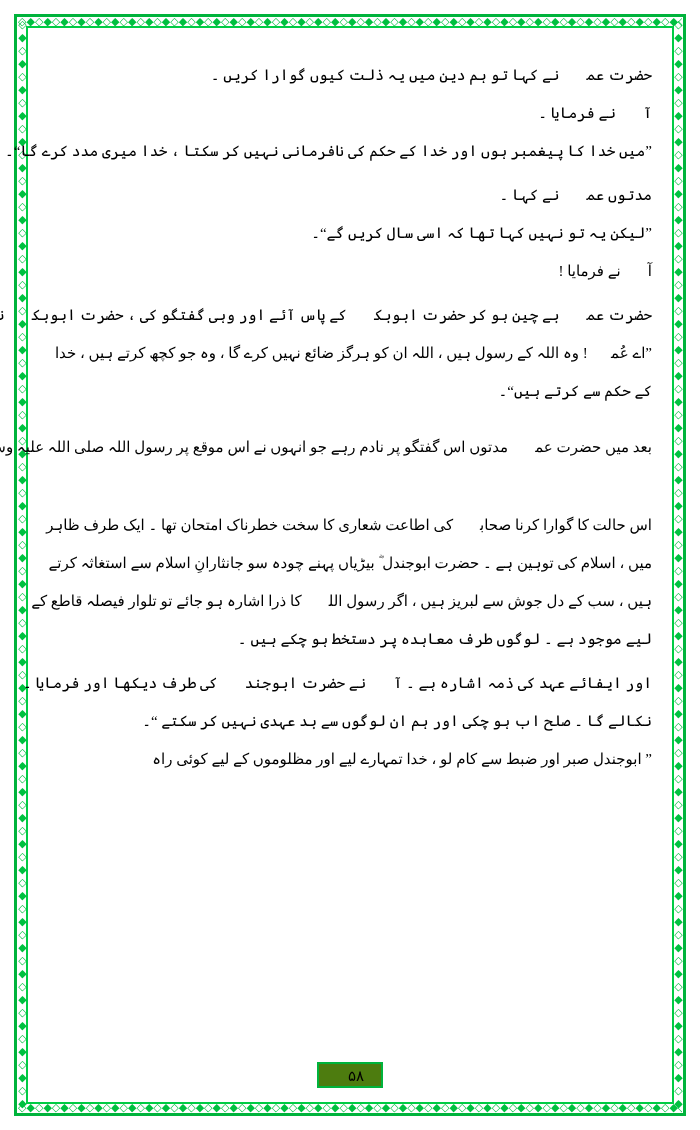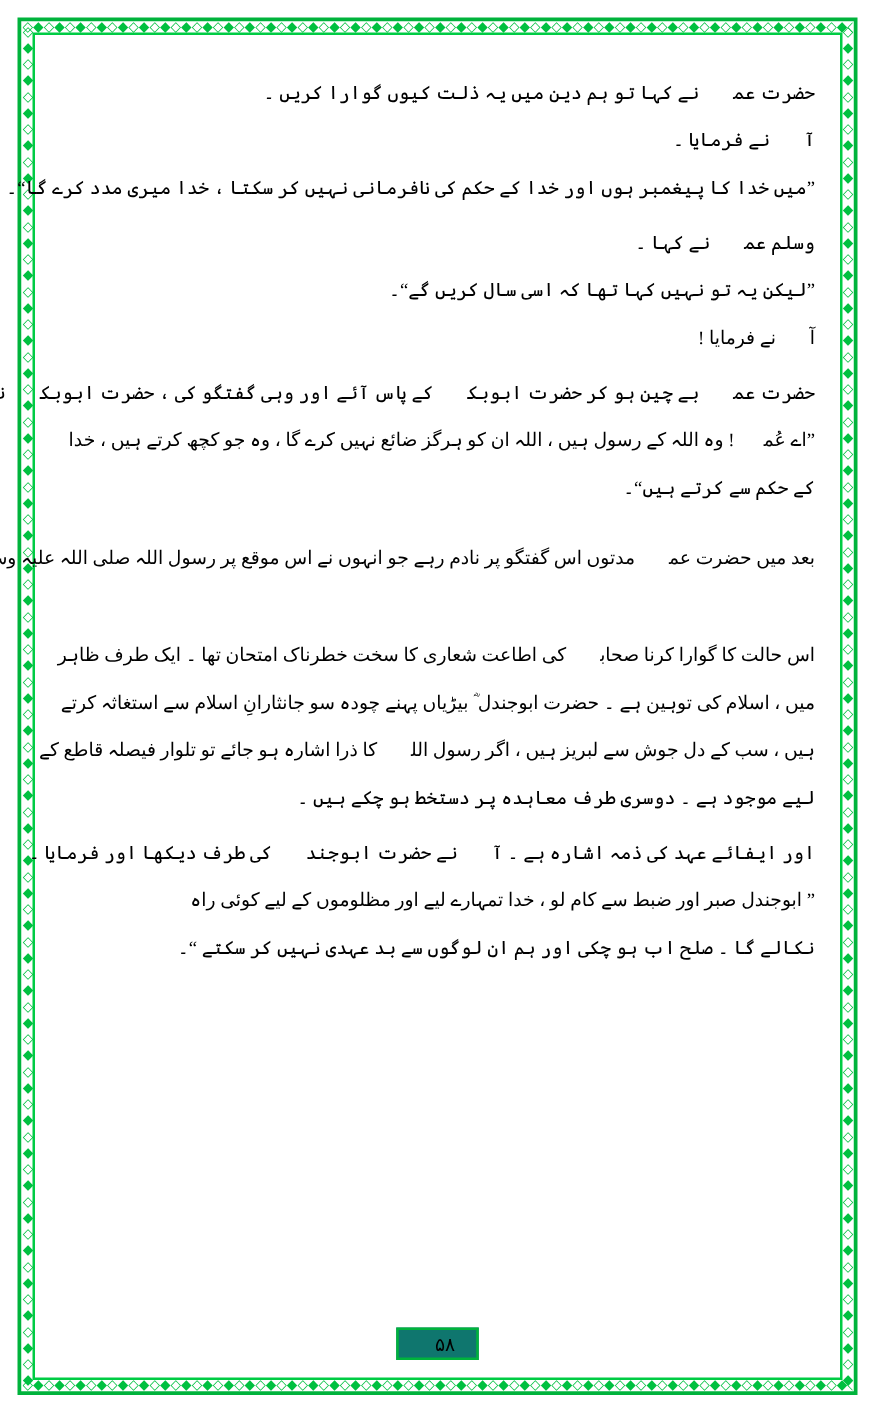--- a/index.html
+++ b/index.html
@@ -106,21 +106,21 @@
 
   
   .folio {
     position: absolute;
     left: 50%;
     transform: translateX(-50%);
     bottom: 42px;
     width: 66px;
     height: 26px;
     border: 2px solid #00b33c;
-    background: #0f766e;
+    background: #4d7c0f;
     color: #000000;
     font-family: "DejaVu Sans", sans-serif;
     font-size: 15px;
     line-height: 24px;
     text-align: center;
     box-sizing: border-box;
     padding-left: 12px;
   }
 </style>
 </head>
@@ -137,46 +137,46 @@
 
   <div class="content">
 
     <p class="para">
       <span class="line r">حضرت عمرؓ نے کہا تو ہم دین میں یہ ذلت کیوں گوارا کریں ۔</span>
       <span class="line c">آپؐ نے فرمایا ۔</span>
       <span class="line r">”میں خدا کا پیغمبر ہوں اور خدا کے حکم کی نافرمانی نہیں کر سکتا ، خدا میری مدد کرے گا“۔</span>
     </p>
 
     <p class="para">
-      <span class="line c">وسلم عمرؓ نے کہا ۔</span>
+      <span class="line c">مدتوں عمرؓ نے کہا ۔</span>
       <span class="line c">”لیکن یہ تو نہیں کہا تھا کہ اسی سال کریں گے“۔</span>
       <span class="line c">آپؐ نے فرمایا !</span>
     </p>
 
     <p class="para">
       <span class="line r">حضرت عمرؓ بے چین ہو کر حضرت ابوبکرؓ کے پاس آئے اور وہی گفتگو کی ، حضرت ابوبکرؓ نے کہا ۔</span>
       <span class="line r">”اے عُمرؓ! وہ اللہ کے رسول ہیں ، اللہ ان کو ہرگز ضائع نہیں کرے گا ، وہ جو کچھ کرتے ہیں ، خدا</span>
       <span class="line c">کے حکم سے کرتے ہیں“۔</span>
     </p>
 
     <p class="para gap-mid">
       <span class="line r">بعد میں حضرت عمرؓ مدتوں اس گفتگو پر نادم رہے جو انہوں نے اس موقع پر رسول اللہ صلی اللہ علیہ وسلم</span>
     </p>
 
     <p class="para gap-big">
       <span class="line r">اس حالت کا گوارا کرنا صحابہؓ کی اطاعت شعاری کا سخت خطرناک امتحان تھا ۔ ایک طرف ظاہر</span>
       <span class="line r">میں ، اسلام کی توہین ہے ۔ حضرت ابوجندل ؓ بیڑیاں پہنے چودہ سو جانثارانِ اسلام سے استغاثہ کرتے</span>
       <span class="line r">ہیں ، سب کے دل جوش سے لبریز ہیں ، اگر رسول اللہؐ کا ذرا اشارہ ہو جائے تو تلوار فیصلہ قاطع کے</span>
-      <span class="line r">لیے موجود ہے ۔ دوسری طرف معاہدہ پر دستخط ہو چکے ہیں ۔</span>
+      <span class="line r">لیے موجود ہے ۔ لوگوں طرف معاہدہ پر دستخط ہو چکے ہیں ۔</span>
     </p>
 
     <p class="para">
       <span class="line c">اور ایفائے عہد کی ذمہ اشارہ ہے ۔ آپؐ نے حضرت ابوجندلؓ کی طرف دیکھا اور فرمایا ۔</span>
+      <span class="line c">نکالے گا ۔ صلح اب ہو چکی اور ہم ان لوگوں سے بد عہدی نہیں کر سکتے “۔</span>
       <span class="line c">” ابوجندل صبر اور ضبط سے کام لو ، خدا تمہارے لیے اور مظلوموں کے لیے کوئی راہ</span>
-      <span class="line c">نکالے گا ۔ صلح اب ہو چکی اور ہم ان لوگوں سے بد عہدی نہیں کر سکتے “۔</span>
     </p>
 
 
   </div>
 
   <div class="folio">۵۸</div>
 
 </div>
 
 </body></html>

